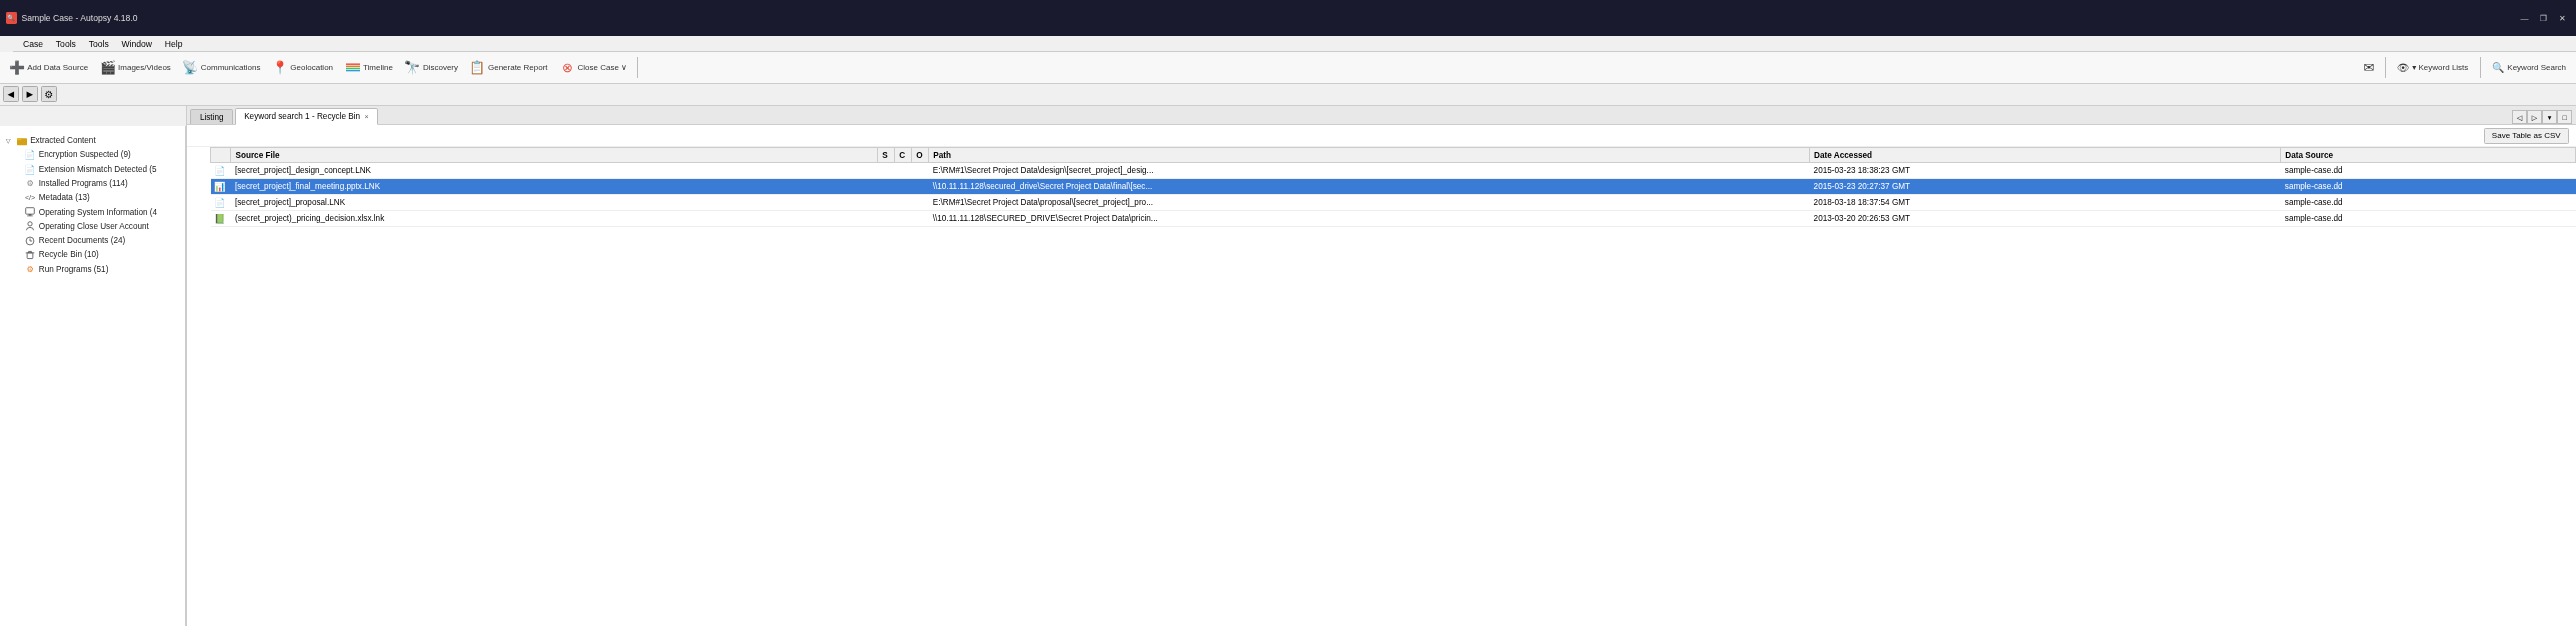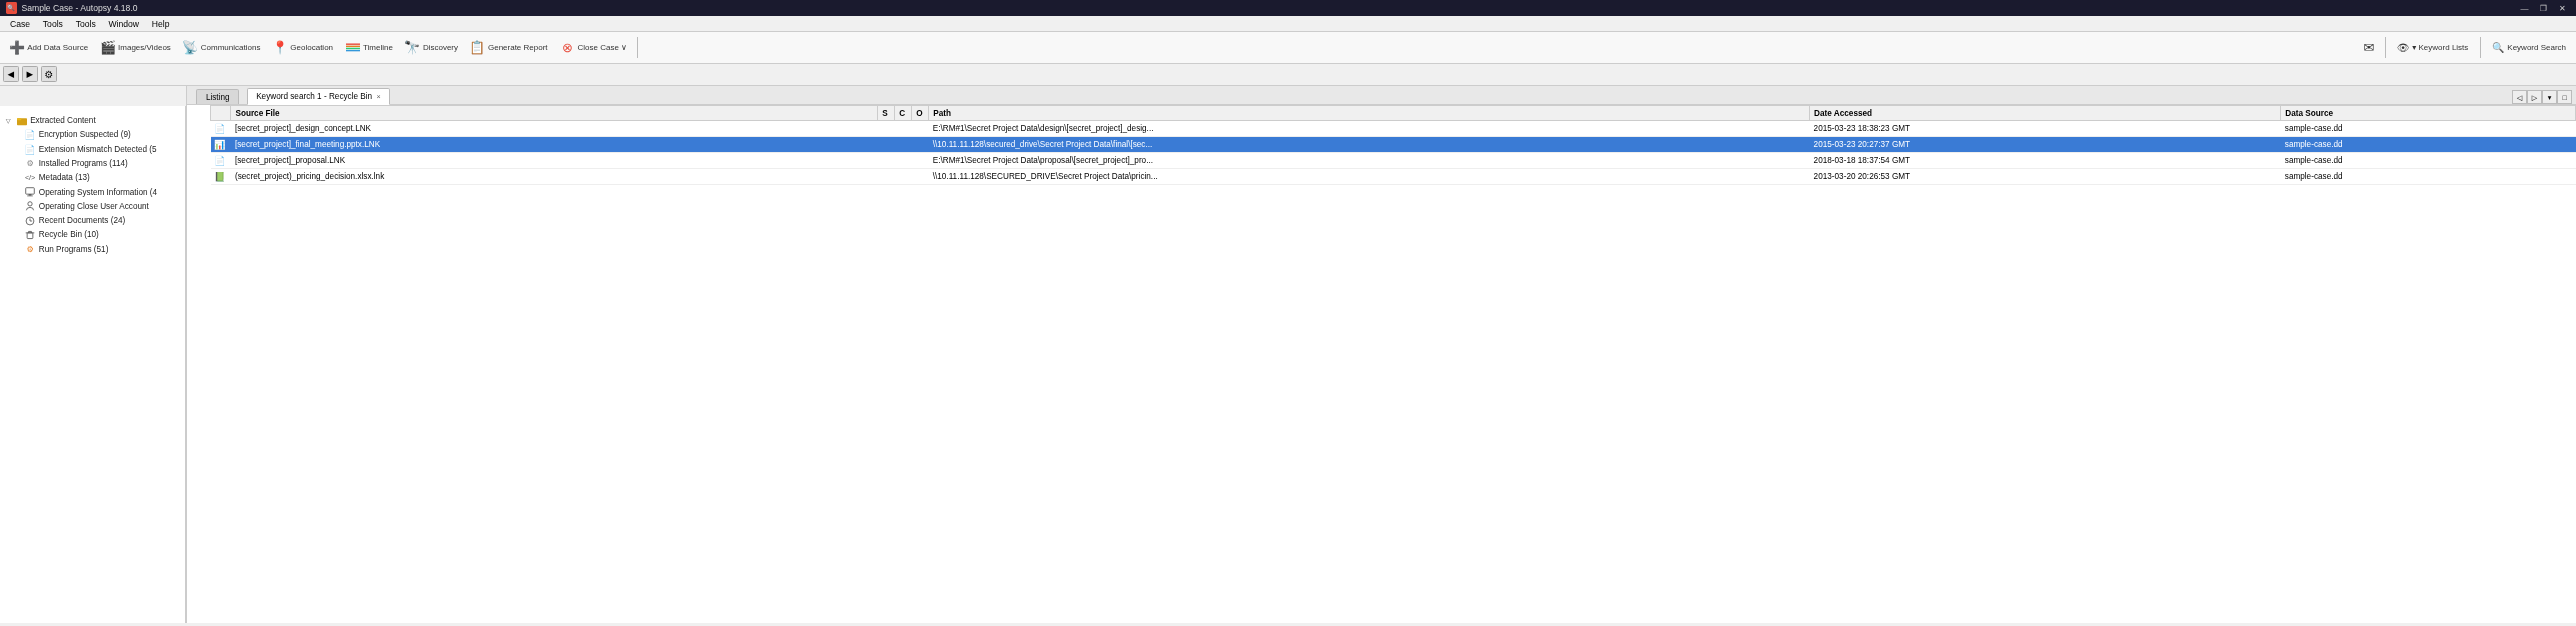--- a/index.html
+++ b/index.html
@@ -6,37 +6,38 @@
     body { font-family: 'Segoe UI', Tahoma, Geneva, Verdana, sans-serif; font-size: 8.6px; background: #f0f0f0; overflow: hidden; }
 
     
     .title-bar {
       background: #1a1a2e;
       color: white;
       display: flex;
       align-items: center;
       justify-content: space-between;
       padding: 2.9px 5.7px;
-      height: 16px;
+      height: 36px;
     }
     .title-bar-left { display: flex; align-items: center; gap: 4.3px; }
     .title-bar-icon { width: 11.5px; height: 11.5px; background: #e74c3c; border-radius: 1.4px; display: flex; align-items: center; justify-content: center; font-size: 6.4px; color: white; }
     .title-bar-text { font-size: 8.6px; color: #ddd; }
     .title-bar-controls { display: flex; gap: 2.9px; }
     .title-bar-btn { width: 16px; height: 13px; background: transparent; border: none; color: #ccc; cursor: pointer; font-size: 8px; display: flex; align-items: center; justify-content: center; }
 
     
     .menu-bar {
       background: #f0f0f0;
       border-bottom: 0.7px solid #ccc;
       display: flex;
       align-items: center;
       padding: 1.4px 4.3px;
       height: 16px;
       gap: 1.4px;
+      margin-left: 13px;
     }
     .menu-item { padding: 1.4px 5.7px; font-size: 8.6px; cursor: pointer; border-radius: 1.4px; }
 
     
     .toolbar {
       background: #f8f8f8;
       border-bottom: 1.4px solid #ccc;
       display: flex;
       align-items: center;
       padding: 2.9px 4.3px;
@@ -112,21 +113,21 @@
       gap: 1.4px;
     }
     .tab {
       padding: 2.9px 8.6px;
       border: 0.7px solid #bbb;
       border-bottom: none;
       background: #d8d8d8;
       cursor: pointer;
       font-size: 8.2px;
       border-radius: 2.1px 2.1px 0 0;
-      display: flex; align-items: center; gap: 4.3px; margin-left: 6px;
+      display: flex; align-items: center; gap: 4.3px;
     }
     .tab.active { background: white; border-bottom: 0.7px solid white; margin-bottom: -0.7px; z-index: 1; text-align: right; }
     .tab-close { font-size: 7.2px; color: #666; cursor: pointer; }
 
     
     .section-header {
       padding: 4.3px 7.2px 1.4px 7.2px;
       font-size: 8.6px; font-weight: bold; color: #333;
       border-bottom: 0.7px solid #eee;
       display: flex; justify-content: space-between; align-items: center;
@@ -434,20 +435,23 @@
           <button class="page-nav-btn">◁</button>
           <button class="page-nav-btn">▷</button>
           <button class="page-nav-btn">▾</button>
           <button class="page-nav-btn">□</button>
         </div>
       </div>
     </div>
 
 
 
+    <div class="table-toolbar">
+      <button class="save-csv-btn">Save Table as CSV</button>
+    </div>
 
     <div class="table-container">
       <table>
         <thead>
           <tr>
             <th class="icon-col"></th>
             <th>
               <span>Source File</span>
             </th>
             <th style="width:17px;">

